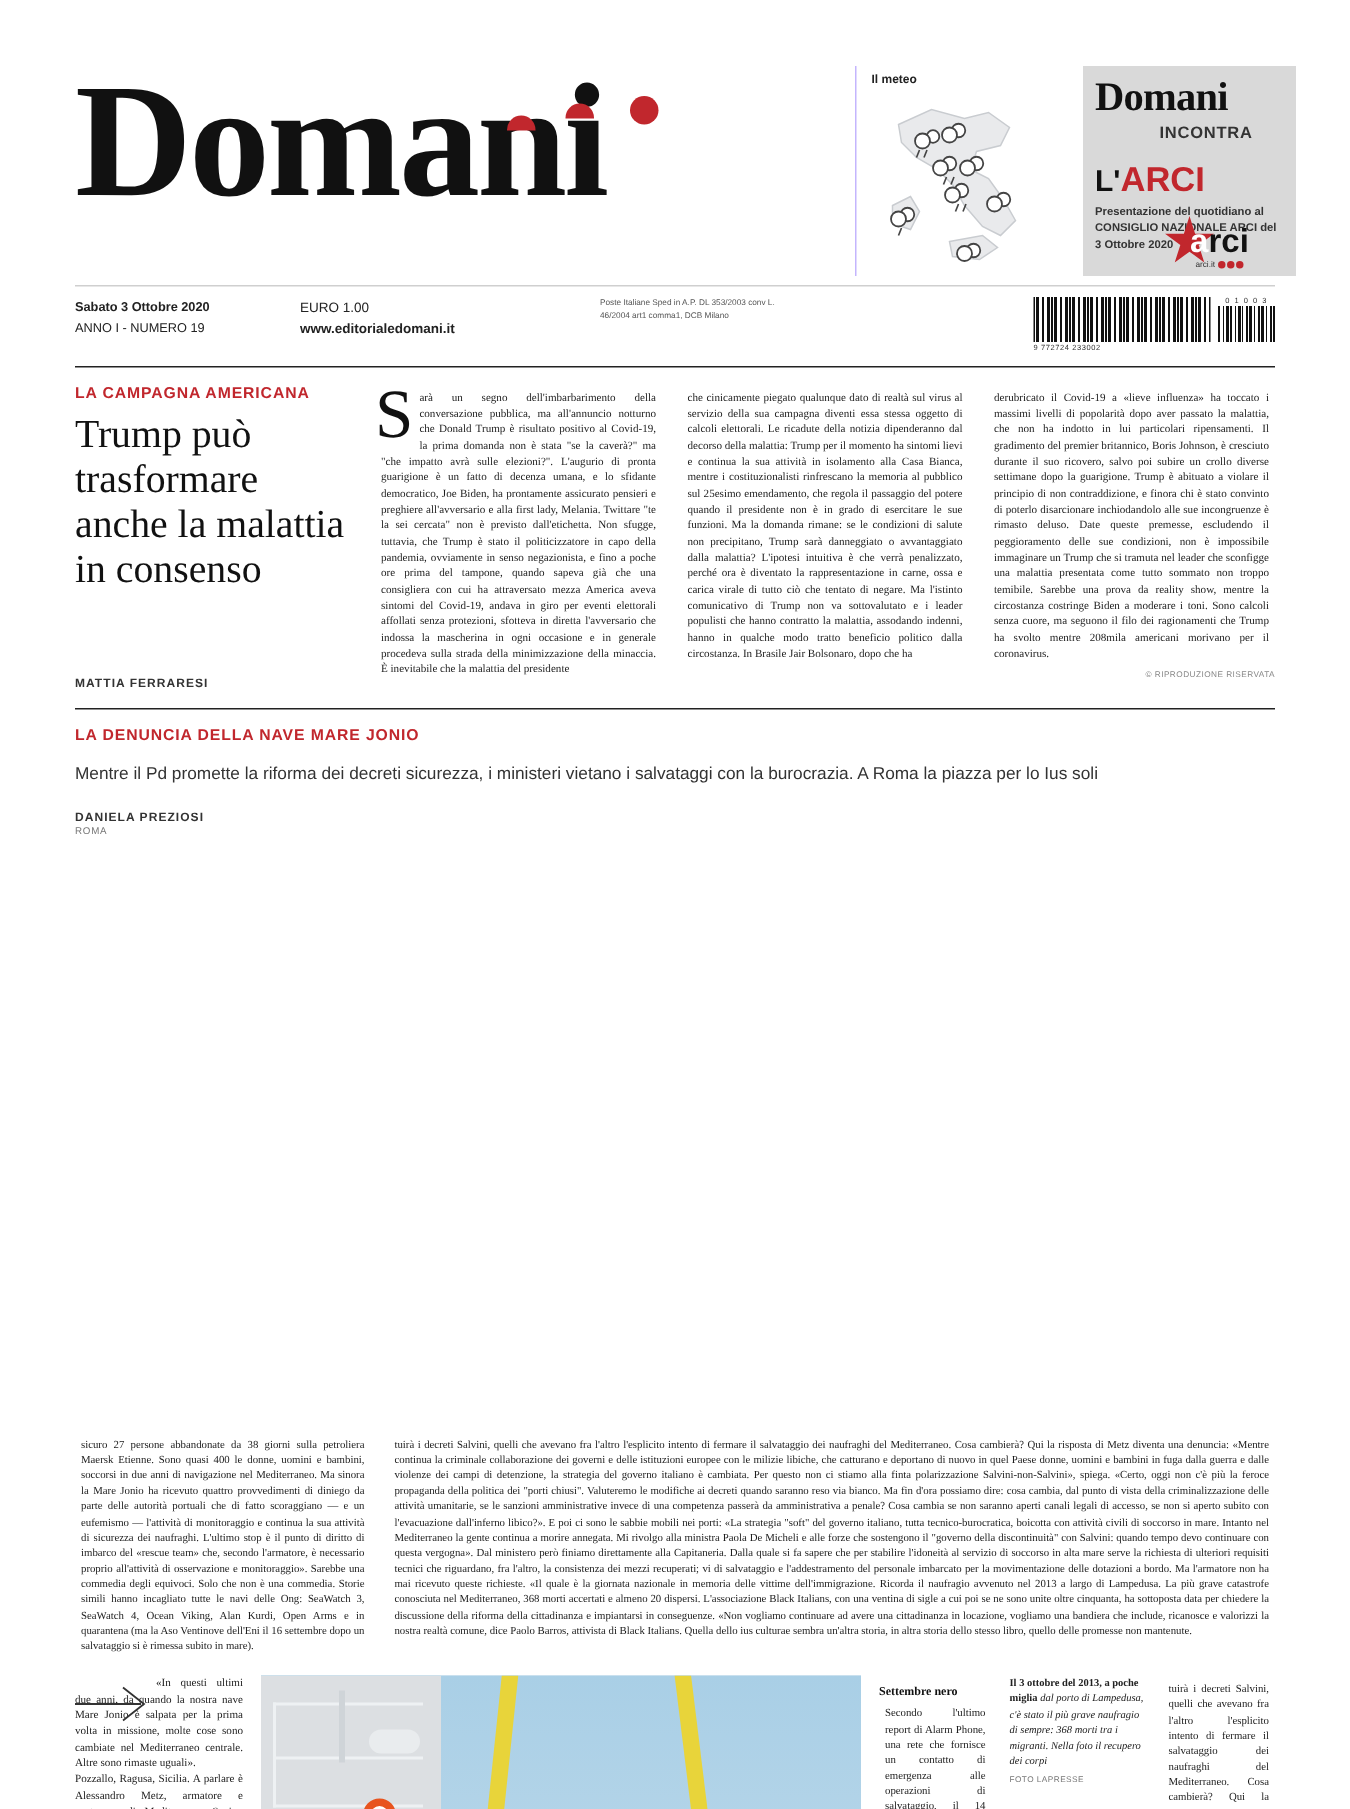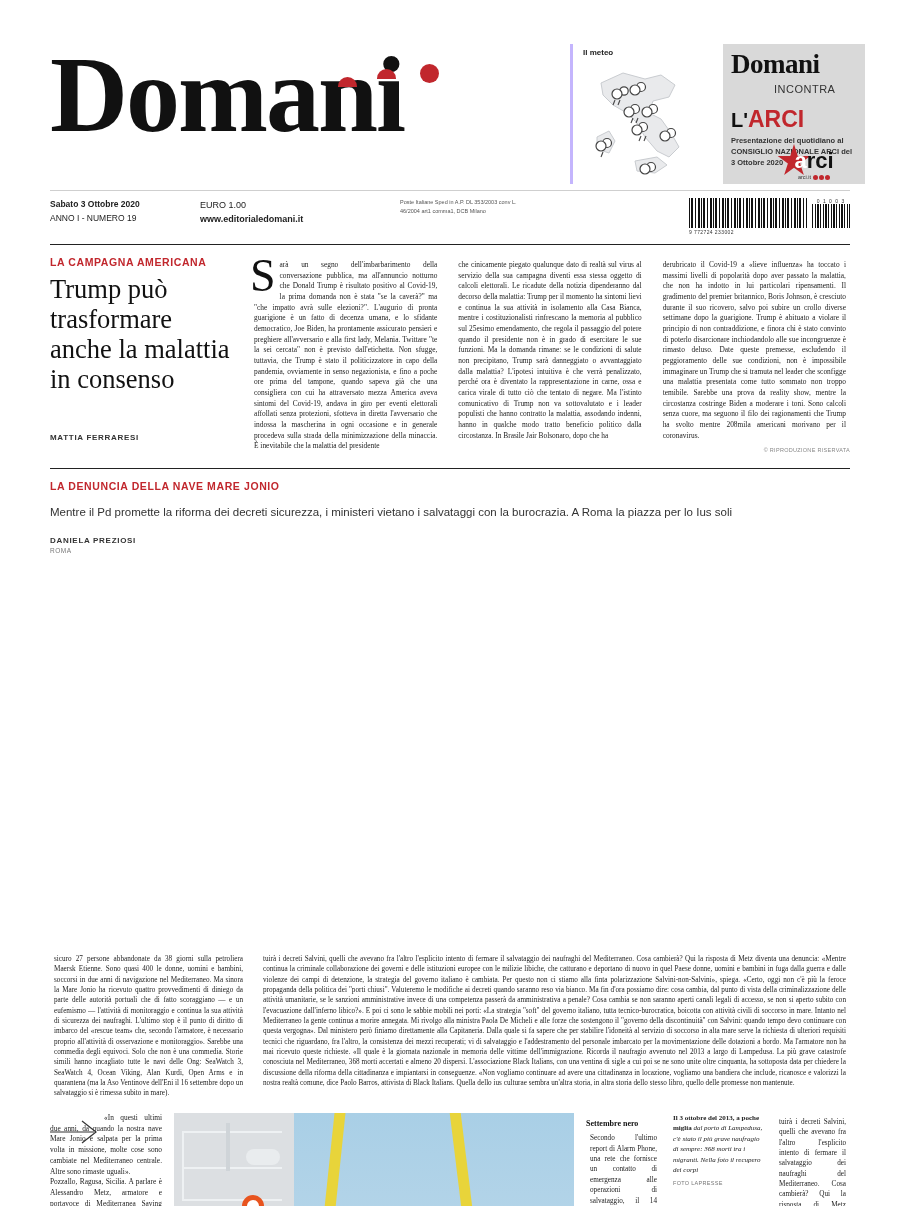--- a/index.html
+++ b/index.html
@@ -24,29 +24,29 @@
     color: #111;
     position: relative;
     display: inline-block;
   }
   .dot { position: absolute; width: 19px; height: 10px; background: #C1272D;
          border-radius: 19px 19px 0 0; }
   .dot.d1 { left: 288px; top: 33px; }
   .dot.d2 { left: 327px; top: 25px; }
   .dot.d3 { left: 370px; top: 20px; width: 19px; height: 19px; border-radius: 50%; }
 
-  .meteo { flex: 0 0 140px; border-left: 3px solid #c4b5fd; padding: 4px 0 0 10px; height: 140px; }
+  .meteo { flex: 0 0 140px; border-left: 1px solid #c4b5fd; padding: 4px 0 0 10px; height: 140px; }
   .meteo-label { font-family: "Liberation Sans", sans-serif; font-size: 8px; font-weight: 700; color: #222; }
   .meteo-map { margin-top: 4px; }
 
   .promo { flex: 0 0 142px; margin-left: 12px; background: #d9d9d9; height: 140px;
            position: relative; overflow: hidden; padding: 7px 8px; }
   .promo-logo { font-family: "Liberation Serif", serif; font-weight: 700; font-size: 27px;
                 color: #111; letter-spacing: -0.5px; position: relative; line-height: 1; }
-  .promo-incontra { font-family: "Liberation Sans", sans-serif; font-size: 11px; font-weight: 400;
+  .promo-incontra { font-family: "Liberation Sans", sans-serif; font-size: 11px; font-weight: 700;
                     color: #333; margin-top: 5px; letter-spacing: 0.5px; padding-left: 43px; }
   .promo-arci-line { font-family: "Liberation Sans", sans-serif; font-size: 20px; font-weight: 700;
                      color: #111; line-height: 1; margin-top: 13px; }
   .promo-arci-line .red { color: #C1272D; font-size: 23px; }
   .promo-text { font-family: "Liberation Sans", sans-serif; font-size: 7.5px; font-weight: 700;
                 color: #333; line-height: 1.45; margin-top: 5px; }
   .promo-star { position: absolute; right: 8px; bottom: 4px; width: 86px; text-align: center; }
   .promo-arci-word { font-family: "Liberation Sans", sans-serif; font-weight: 700; font-size: 22px;
                      color: #111; position: relative; z-index: 2; }
   .promo-arci-word .a { color: #fff; }
@@ -74,21 +74,21 @@
 
   
   .rule-top { border-top: 1.5px solid #222; margin-top: 9px; }
   .art1 { display: flex; padding-top: 11px; }
   .art1-left { flex: 0 0 200px; padding-right: 16px; }
   .kicker { font-family: "Liberation Sans", sans-serif; font-weight: 700; font-size: 10.5px;
             color: #C1272D; letter-spacing: 0.6px; }
   .a1-head { font-family: "Liberation Serif", serif; font-size: 26.5px; line-height: 1.13;
              color: #111; margin-top: 7px; font-weight: 400; }
   .a1-byline { font-family: "Liberation Sans", sans-serif; font-size: 8px; font-weight: 700;
-               color: #333; letter-spacing: 0.7px; margin-top: 38px; }
+               color: #333; letter-spacing: 0.7px; margin-top: 56px; }
   .art1-cols { flex: 1; display: flex; gap: 13px; }
   .col { font-family: "Liberation Serif", serif; font-size: 7.4px; line-height: 1.44;
          text-align: justify; color: #1c1c1c; hyphens: auto; }
   .c1 { flex: 1; } .c2 { flex: 1; } .c3 { flex: 1; }
   .col p { margin: 4px; }
   .dropcap { float: left; font-family: "Liberation Serif", serif; font-size: 46px; line-height: 0.78;
              font-weight: 400; padding: 2px 4px 0 0; color: #111; }
   .riserva { font-family: "Liberation Sans", sans-serif; font-size: 5.5px; color: #888;
              text-align: right; margin-top: 6px; letter-spacing: 0.3px; }
 

